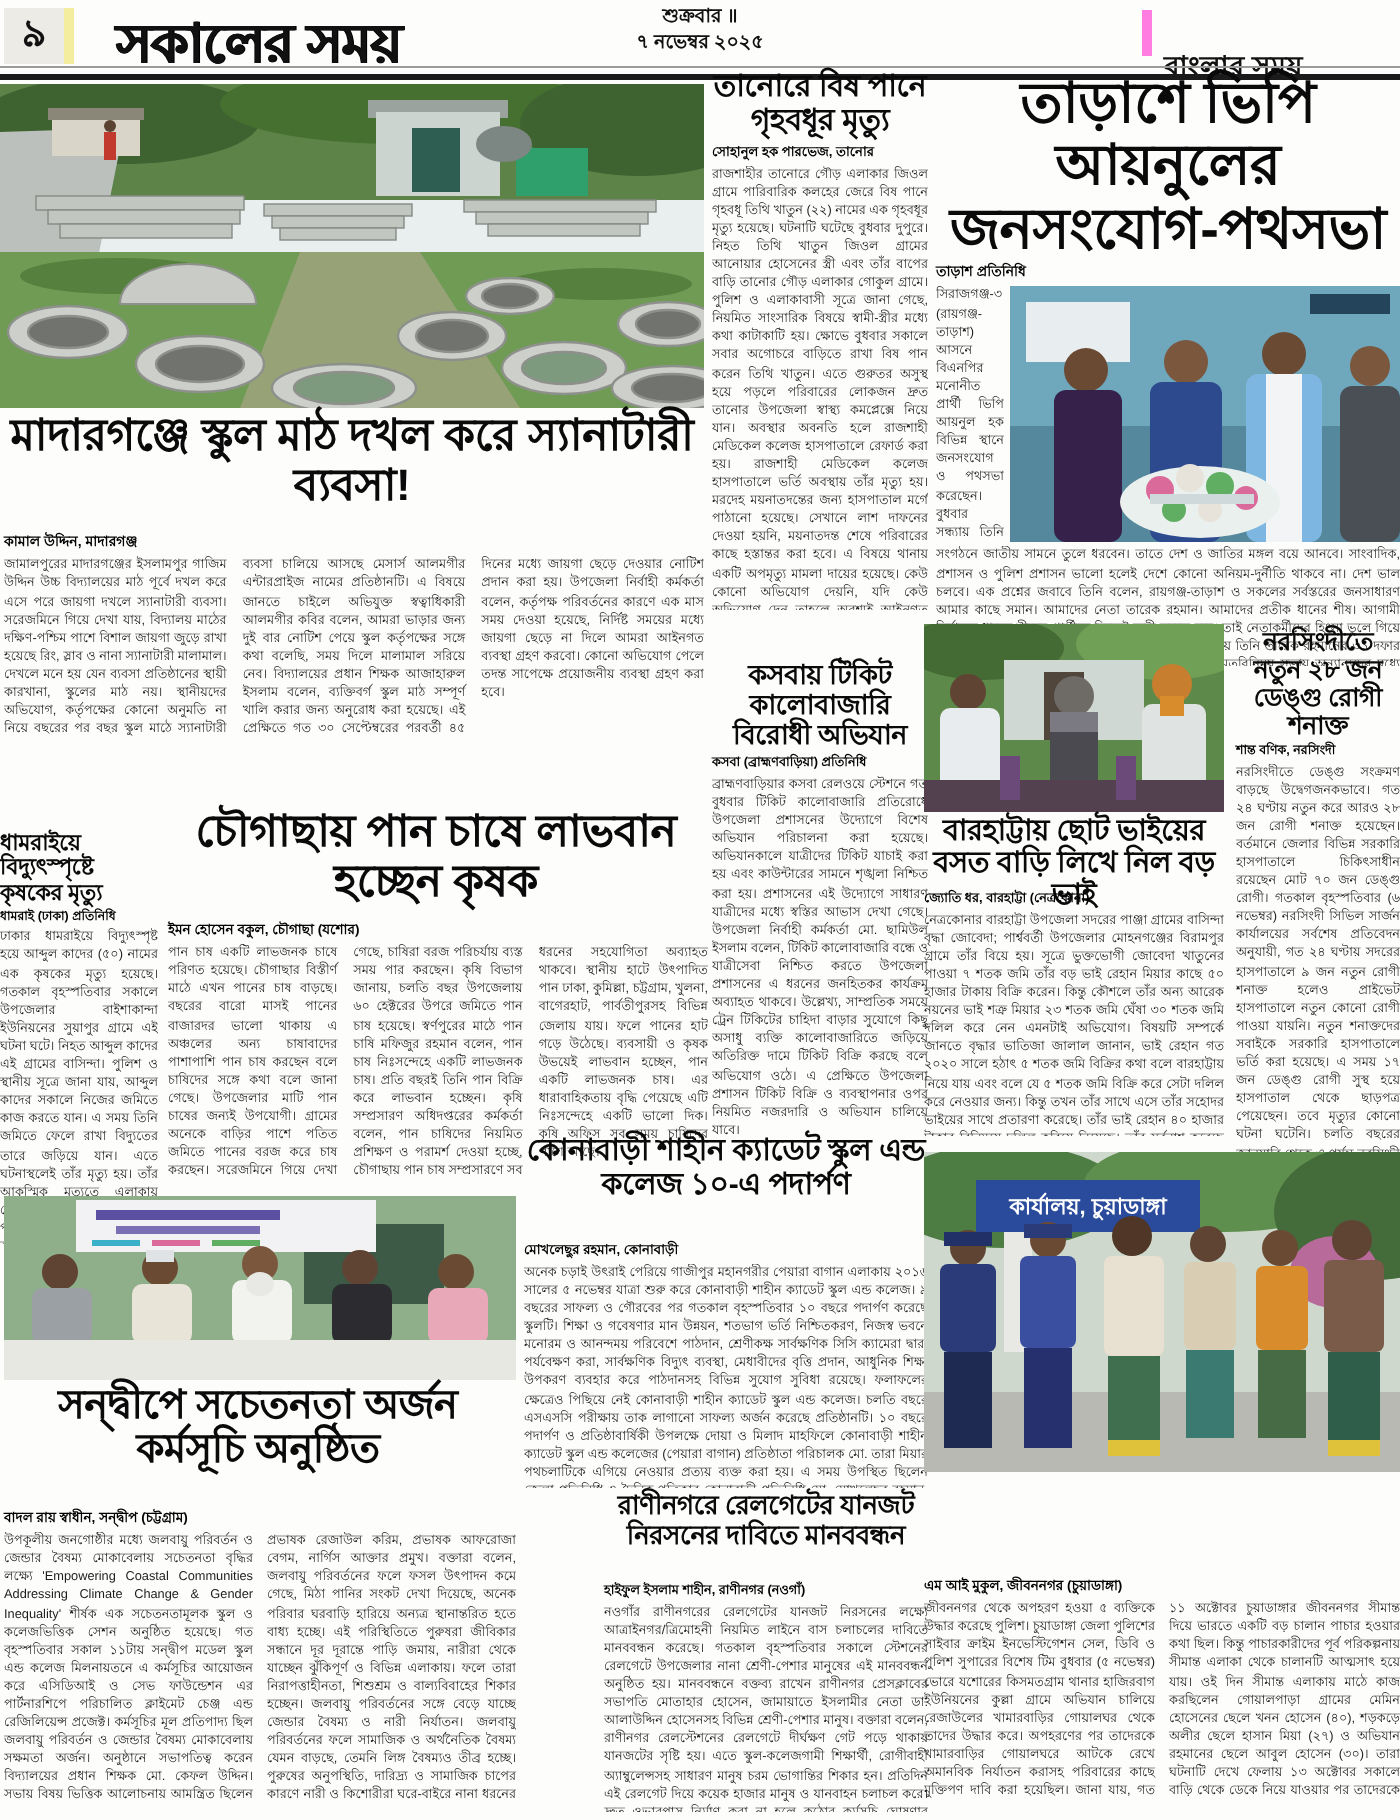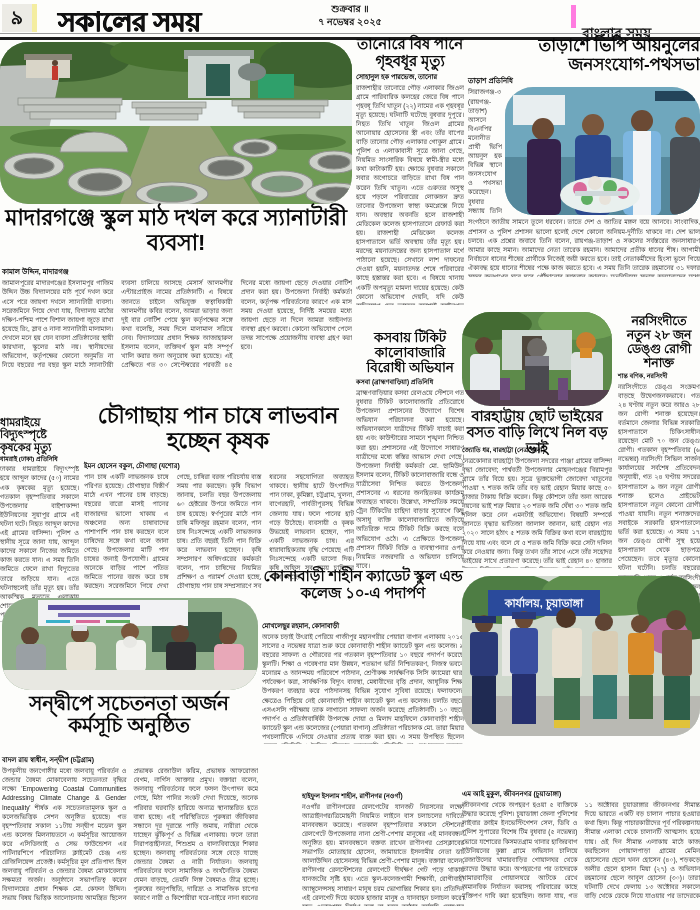--- a/index.html
+++ b/index.html
@@ -4,21 +4,21 @@
 <style>
   html,body{margin:0;padding:0;background:#888;}
   .page{position:relative;width:700px;height:910px;background:#fdfdfb;margin:0 auto;
         font-family:"Liberation Sans","DejaVu Sans",sans-serif;color:#111;overflow:hidden;}
   .abs{position:absolute;}
   .hl{font-weight:800;text-align:center;color:#0a0a0a;line-height:1.12;letter-spacing:-0.2px;}
   .by{font-weight:700;font-size:7px;line-height:1.2;color:#000;margin-bottom:2px;}
   .bd{font-size:6.4px;line-height:1.42;text-align:justify;color:#1c1c1c;overflow:hidden;}
   .cols2{column-count:2;column-gap:7px;}
   .cols3{column-count:3;column-gap:8px;}
-  .photo{overflow:hidden;background:#cfd4cf;border-radius:28px;}
+  .photo{overflow:hidden;background:#cfd4cf;}
   .photo svg{display:block;}
   
   .numbox{left:2px;top:4px;width:30px;height:28px;background:#ecebe5;text-align:center;
           font-size:19px;font-weight:800;line-height:28px;}
   .yellowstrip{left:32px;top:4px;width:5px;height:28px;background:#f4eda0;}
   .masthead{left:58px;top:1px;font-size:27px;font-weight:900;letter-spacing:-0.5px;
             text-shadow:0.6px 0 #000, -0.3px 0 #000;}
   .dateblock{left:290px;top:3px;width:120px;text-align:center;font-size:9.5px;line-height:1.35;font-weight:600;}
   .pinkbar{left:571px;top:5px;width:5px;height:23px;background:#ff7ce0;}
   .brand{left:582px;top:22px;font-size:14px;font-weight:600;}
@@ -108,21 +108,21 @@
     <div class="bd" style="height:222px;">রাজশাহীর তানোরে গৌড় এলাকার জিওল গ্রামে পারিবারিক কলহের জেরে বিষ পানে গৃহবধূ তিথি খাতুন (২২) নামের এক গৃহবধূর মৃত্যু হয়েছে। ঘটনাটি ঘটেছে বুধবার দুপুরে। নিহত তিথি খাতুন জিওল গ্রামের আনোয়ার হোসেনের স্ত্রী এবং তাঁর বাপের বাড়ি তানোর গৌড় এলাকার গোকুল গ্রামে। পুলিশ ও এলাকাবাসী সূত্রে জানা গেছে, নিয়মিত সাংসারিক বিষয়ে স্বামী-স্ত্রীর মধ্যে কথা কাটাকাটি হয়। ক্ষোভে বুধবার সকালে সবার অগোচরে বাড়িতে রাখা বিষ পান করেন তিথি খাতুন। এতে গুরুতর অসুস্থ হয়ে পড়লে পরিবারের লোকজন দ্রুত তানোর উপজেলা স্বাস্থ্য কমপ্লেক্সে নিয়ে যান। অবস্থার অবনতি হলে রাজশাহী মেডিকেল কলেজ হাসপাতালে রেফার্ড করা হয়। রাজশাহী মেডিকেল কলেজ হাসপাতালে ভর্তি অবস্থায় তাঁর মৃত্যু হয়। মরদেহ ময়নাতদন্তের জন্য হাসপাতাল মর্গে পাঠানো হয়েছে। সেখানে লাশ দাফনের দেওয়া হয়নি, ময়নাতদন্ত শেষে পরিবারের কাছে হস্তান্তর করা হবে। এ বিষয়ে থানায় একটি অপমৃত্যু মামলা দায়ের হয়েছে। কেউ কোনো অভিযোগ দেয়নি, যদি কেউ অভিযোগ দেন তাহলে অবশ্যই আইনগত ব্যবস্থা গ্রহণ করা হবে।</div>
   </div>
 
   <div class="abs" style="left:356px;top:330px;width:108px;">
     <div class="hl" style="font-size:13.5px;">কসবায় টিকিট কালোবাজারি বিরোধী অভিযান</div>
     <div class="by" style="margin-top:3px;font-size:6.4px;">কসবা (ব্রাহ্মণবাড়িয়া) প্রতিনিধি</div>
     <div class="bd" style="height:186px;">ব্রাহ্মণবাড়িয়ার কসবা রেলওয়ে স্টেশনে গত বুধবার টিকিট কালোবাজারি প্রতিরোধে উপজেলা প্রশাসনের উদ্যোগে বিশেষ অভিযান পরিচালনা করা হয়েছে। অভিযানকালে যাত্রীদের টিকিট যাচাই করা হয় এবং কাউন্টারের সামনে শৃঙ্খলা নিশ্চিত করা হয়। প্রশাসনের এই উদ্যোগে সাধারণ যাত্রীদের মধ্যে স্বস্তির আভাস দেখা গেছে। উপজেলা নির্বাহী কর্মকর্তা মো. ছামিউল ইসলাম বলেন, টিকিট কালোবাজারি বন্ধে ও যাত্রীসেবা নিশ্চিত করতে উপজেলা প্রশাসনের এ ধরনের জনহিতকর কার্যক্রম অব্যাহত থাকবে। উল্লেখ্য, সাম্প্রতিক সময়ে ট্রেন টিকিটের চাহিদা বাড়ার সুযোগে কিছু অসাধু ব্যক্তি কালোবাজারিতে জড়িয়ে অতিরিক্ত দামে টিকিট বিক্রি করছে বলে অভিযোগ ওঠে। এ প্রেক্ষিতে উপজেলা প্রশাসন টিকিট বিক্রি ও ব্যবস্থাপনার ওপর নিয়মিত নজরদারি ও অভিযান চালিয়ে যাবে।</div>
   </div>
 
   <div class="abs" style="left:468px;top:36px;width:232px;">
-    <div class="hl" style="font-size:17px;text-align:right;">তাড়াশে ভিপি আয়নুলের জনসংযোগ-পথসভা</div>
+    <div class="hl" style="font-size:28px;">তাড়াশে ভিপি আয়নুলের জনসংযোগ-পথসভা</div>
     <div class="by" style="margin-top:3px;">তাড়াশ প্রতিনিধি</div>
     <div style="display:flex;gap:3px;">
       <div class="bd" style="width:34px;height:128px;flex:0 0 auto;">সিরাজগঞ্জ-৩ (রায়গঞ্জ-তাড়াশ) আসনে বিএনপির মনোনীত প্রার্থী ভিপি আয়নুল হক বিভিন্ন স্থানে জনসংযোগ ও পথসভা করেছেন। বুধবার সন্ধ্যায় তিনি তাড়াশ প্রেসক্লাব হলরুমে সাংবাদিকদের সাথে এক সৌজন্য স্বাক্ষাৎ ও মতবিনিময় করেন। এ সময় তাঁর আগমনে প্রেসক্লাবের পক্ষ থেকে তাঁকে ফুলেল শুভেচ্ছা জানানো হয়। পরে প্রেসক্লাবের সভাপতি অধ্যাপক সাব্বির আহমেদের সভাপতিত্বে মতবিনিময় সভা অনুষ্ঠিত হয়। এতে প্রধান অতিথির বক্তব্য রাখেন, আব্দুল জব্বারসহ সকলে নির্বাচনে বিএনপির দলীয় মনোনীত প্রার্থী তিনি বলেন, সাংবাদিক সমাজের দর্পণ। আগামীরা দুর্নীতির</div>
       <div class="photo" style="width:195px;height:128px;flex:0 0 auto;">
         <svg width="195" height="128" viewBox="0 0 195 128">
           <rect width="195" height="128" fill="#6fa7bd"></rect>
           <rect y="70" width="195" height="58" fill="#55889c"></rect>
           <rect x="8" y="8" width="52" height="30" fill="#e8eef0"></rect>
           <rect x="150" y="4" width="40" height="10" fill="#23445a"></rect>
           <g>
@@ -230,20 +230,21 @@
     <div class="by" style="font-size:6.8px;">বাদল রায় স্বাধীন, সন্দ্বীপ (চট্টগ্রাম)</div>
     <div class="bd cols2" style="height:140px;">উপকূলীয় জনগোষ্ঠীর মধ্যে জলবায়ু পরিবর্তন ও জেন্ডার বৈষম্য মোকাবেলায় সচেতনতা বৃদ্ধির লক্ষ্যে 'Empowering Coastal Communities Addressing Climate Change &amp; Gender Inequality' শীর্ষক এক সচেতনতামূলক স্কুল ও কলেজভিত্তিক সেশন অনুষ্ঠিত হয়েছে। গত বৃহস্পতিবার সকাল ১১টায় সন্দ্বীপ মডেল স্কুল এন্ড কলেজ মিলনায়তনে এ কর্মসূচির আয়োজন করে এসিডিআই ও সেভ ফাউন্ডেশন এর পার্টনারশিপে পরিচালিত ক্লাইমেট চেঞ্জ এন্ড রেজিলিয়েন্স প্রজেক্ট। কর্মসূচির মূল প্রতিপাদ্য ছিল জলবায়ু পরিবর্তন ও জেন্ডার বৈষম্য মোকাবেলায় সক্ষমতা অর্জন। অনুষ্ঠানে সভাপতিত্ব করেন বিদ্যালয়ের প্রধান শিক্ষক মো. কেফল উদ্দিন। সভায় বিষয় ভিত্তিক আলোচনায় আমন্ত্রিত ছিলেন প্রভাষক রেজাউল করিম, প্রভাষক আফরোজা বেগম, নার্গিস আক্তার প্রমুখ। বক্তারা বলেন, জলবায়ু পরিবর্তনের ফলে ফসল উৎপাদন কমে গেছে, মিঠা পানির সংকট দেখা দিয়েছে, অনেক পরিবার ঘরবাড়ি হারিয়ে অন্যত্র স্থানান্তরিত হতে বাধ্য হচ্ছে। এই পরিস্থিতিতে পুরুষরা জীবিকার সন্ধানে দূর দূরান্তে পাড়ি জমায়, নারীরা থেকে যাচ্ছেন ঝুঁকিপূর্ণ ও বিভিন্ন এলাকায়। ফলে তারা নিরাপত্তাহীনতা, শিশুশ্রম ও বাল্যবিবাহের শিকার হচ্ছেন। জলবায়ু পরিবর্তনের সঙ্গে বেড়ে যাচ্ছে জেন্ডার বৈষম্য ও নারী নির্যাতন। জলবায়ু পরিবর্তনের ফলে সামাজিক ও অর্থনৈতিক বৈষম্য যেমন বাড়ছে, তেমনি লিঙ্গ বৈষম্যও তীব্র হচ্ছে। পুরুষের অনুপস্থিতি, দারিদ্র্য ও সামাজিক চাপের কারণে নারী ও কিশোরীরা ঘরে-বাইরে নানা ধরনের নির্যাতনের শিকার হচ্ছেন। বাল্যবিবাহ, যৌন হয়রানি, কর্মক্ষেত্রে বৈষম্য, শিক্ষার সুযোগ থেকে বঞ্চিত হওয়াসহ জলবায়ু পরিবর্তনের প্রভাব কাজ করছে। বক্তারা আরো বলেন, জলবায়ু পরিবর্তন মোকাবেলায় অনুমান সরকার নয়, প্রত্যেকেরই ভূমিকা থাকতে হবে। বিশেষ করে নারী নেতৃত্বের বিকাশ ঘটাতে হবে স্থানীয় পর্যায়ে, যাতে তারা নিজেদের অধিকার ও নিরাপত্তা নিশ্চিত করতে পারে।</div>
   </div>
 
   <div class="abs hl" style="left:262px;top:568px;width:202px;font-size:15px;">কোনাবাড়ী শাহীন ক্যাডেট স্কুল এন্ড কলেজ ১০-এ পদার্পণ</div>
   <div class="abs" style="left:262px;top:622px;width:202px;">
     <div class="by" style="font-size:6.6px;">মোখলেছুর রহমান, কোনাবাড়ী</div>
     <div class="bd" style="height:112px;">অনেক চড়াই উৎরাই পেরিয়ে গাজীপুর মহানগরীর পেয়ারা বাগান এলাকায় ২০১৬ সালের ৫ নভেম্বর যাত্রা শুরু করে কোনাবাড়ী শাহীন ক্যাডেট স্কুল এন্ড কলেজ। ৯ বছরের সাফল্য ও গৌরবের পর গতকাল বৃহস্পতিবার ১০ বছরে পদার্পণ করেছে স্কুলটি। শিক্ষা ও গবেষণার মান উন্নয়ন, শতভাগ ভর্তি নিশ্চিতকরণ, নিজস্ব ভবনে মনোরম ও আনন্দময় পরিবেশে পাঠদান, শ্রেণীকক্ষ সার্বক্ষণিক সিসি ক্যামেরা দ্বারা পর্যবেক্ষণ করা, সার্বক্ষণিক বিদ্যুৎ ব্যবস্থা, মেধাবীদের বৃত্তি প্রদান, আধুনিক শিক্ষা উপকরণ ব্যবহার করে পাঠদানসহ বিভিন্ন সুযোগ সুবিধা রয়েছে। ফলাফলের ক্ষেত্রেও পিছিয়ে নেই কোনাবাড়ী শাহীন ক্যাডেট স্কুল এন্ড কলেজ। চলতি বছরে এসএসসি পরীক্ষায় তাক লাগানো সাফল্য অর্জন করেছে প্রতিষ্ঠানটি। ১০ বছরে পদার্পণ ও প্রতিষ্ঠাবার্ষিকী উপলক্ষে দোয়া ও মিলাদ মাহফিলে কোনাবাড়ী শাহীন ক্যাডেট স্কুল এন্ড কলেজের (পেয়ারা বাগান) প্রতিষ্ঠাতা পরিচালক মো. তারা মিয়ার পথচলাটিকে এগিয়ে নেওয়ার প্রত্যয় ব্যক্ত করা হয়। এ সময় উপস্থিত ছিলেন জেলা প্রতিনিধি ও দৈনিক পত্রিকার কোনাবাড়ী প্রতিনিধি মো. মোখলেছুর রহমান, অত্র স্কুলের প্রধান শিক্ষক মো. সবুজ আহমেদ, সহকারী প্রধান শিক্ষক মোসা. তাসলিমা খাতুন, মো. সাকিব আহমেদ। এসময় উপস্থিত ছিলেন অন্যান্য শিক্ষক শিক্ষিকা, শিক্ষার্থী ও অভিভাবকসহ স্থানীয় নেতৃবৃন্দ।</div>
   </div>
 
+  <div class="abs hl" style="left:302px;top:746px;width:162px;font-size:13px;">রাণীনগরে রেলগেটের যানজট নিরসনের দাবিতে মানববন্ধন</div>
   <div class="abs" style="left:302px;top:792px;width:162px;">
     <div class="by" style="font-size:6.4px;">হাইফুল ইসলাম শাহীন, রাণীনগর (নওগাঁ)</div>
     <div class="bd" style="height:104px;">নওগাঁর রাণীনগরের রেলগেটের যানজট নিরসনের লক্ষ্যে আত্রাইনগর/ত্রিমোহনী নিয়মিত লাইনে বাস চলাচলের দাবিতে মানববন্ধন করেছে। গতকাল বৃহস্পতিবার সকালে স্টেশনের রেলগেটে উপজেলার নানা শ্রেণী-পেশার মানুষের এই মানববন্ধন অনুষ্ঠিত হয়। মানববন্ধনে বক্তব্য রাখেন রাণীনগর প্রেসক্লাবের সভাপতি মোতাহার হোসেন, জামায়াতে ইসলামীর নেতা ডা. আলাউদ্দিন হোসেনসহ বিভিন্ন শ্রেণী-পেশার মানুষ। বক্তারা বলেন, রাণীনগর রেলস্টেশনের রেলগেটে দীর্ঘক্ষণ গেট পড়ে থাকায় যানজটের সৃষ্টি হয়। এতে স্কুল-কলেজগামী শিক্ষার্থী, রোগীবাহী অ্যাম্বুলেন্সসহ সাধারণ মানুষ চরম ভোগান্তির শিকার হন। প্রতিদিন এই রেলগেট দিয়ে কয়েক হাজার মানুষ ও যানবাহন চলাচল করে। দ্রুত ওভারপাস নির্মাণ করা না হলে কঠোর কর্মসূচি ঘোষণার হুঁশিয়ারি দেন বক্তারা। তারা অবিলম্বে সমস্যা সমাধানে সংশ্লিষ্ট কর্তৃপক্ষের হস্তক্ষেপ কামনা করেন।</div>
   </div>
 
   <div class="abs photo" style="left:462px;top:576px;width:238px;height:160px;">
     <svg width="238" height="160" viewBox="0 0 238 160">
       <rect width="238" height="160" fill="#cfd8cc"></rect>
       <ellipse cx="40" cy="22" rx="60" ry="26" fill="#4e7d44"></ellipse>
       <ellipse cx="150" cy="16" rx="70" ry="24" fill="#5f8f4e"></ellipse>

